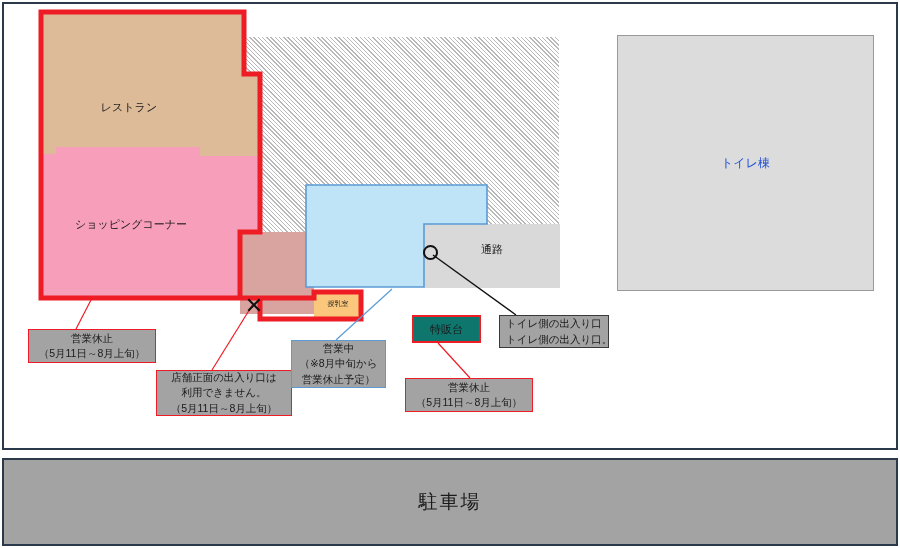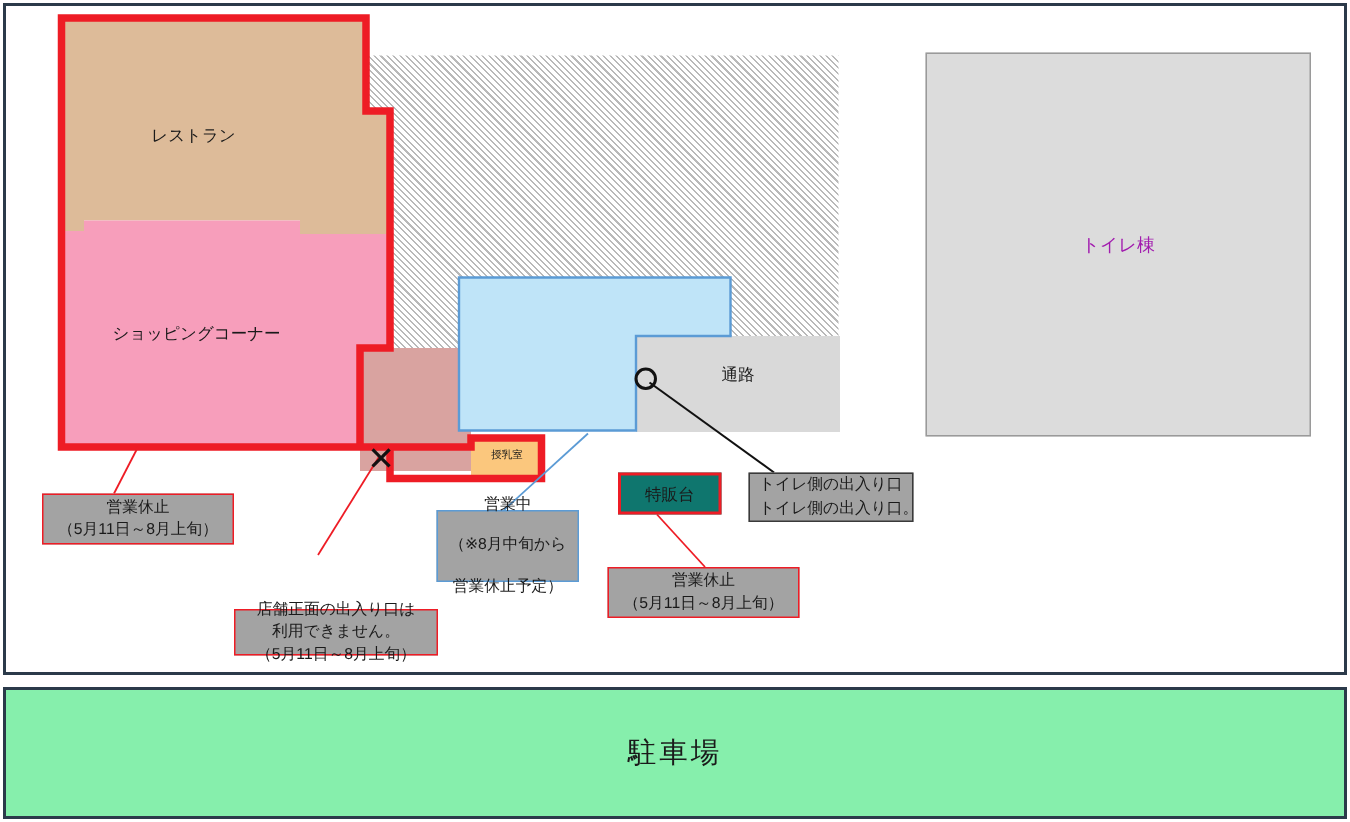--- a/index.html
+++ b/index.html
@@ -11,21 +11,21 @@
   }
   #root{position:relative;width:900px;height:548px;box-sizing:border-box;}
 
   
   .frame-main{
     position:absolute;left:2px;top:2px;width:896px;height:448px;
     border:2px solid #2b3a4a;box-sizing:border-box;background:#fff;
   }
   .frame-parking{
     position:absolute;left:2px;top:458px;width:896px;height:88px;
-    border:2px solid #2b3a4a;box-sizing:border-box;background:#86efac;
+    border:2px solid #2b3a4a;box-sizing:border-box;background:#a3a3a3;
   }
   .parking-label{
     position:absolute;left:0;top:0;width:100%;height:100%;
     display:flex;align-items:center;justify-content:center;
     font-size:19px;color:#1a1a1a;letter-spacing:2px;
   }
 
   
   .hatch{
     position:absolute;left:202px;top:33px;width:353px;height:250px;
@@ -45,30 +45,30 @@
     font-size:11px;color:#1a1a1a;
   }
 
   
   .toilet{
     position:absolute;left:613px;top:31px;width:257px;height:256px;
     background:#dcdcdc;border:1px solid #9a9a9a;box-sizing:border-box;z-index:2;
   }
   .toilet span{
     position:absolute;left:0;right:0;top:50%;margin-top:-8px;text-align:center;
-    font-size:12px;color:#a21caf;
+    font-size:12px;color:#1d4ed8;
   }
 
   
   .bldg-svg{position:absolute;left:0;top:0;width:900px;height:450px;z-index:3;}
 
   
   .lbl{position:absolute;z-index:6;font-size:11px;color:#1a1a1a;text-align:center;line-height:1.35;}
-  .lbl-restaurant{left:60px;top:80px;width:130px;}
-  .lbl-shopping{left:42px;top:213px;width:170px;font-family:Liberation Mono, monospace;}
+  .lbl-restaurant{left:60px;top:96px;width:130px;}
+  .lbl-shopping{left:42px;top:213px;width:170px;}
   .lbl-snack{left:300px;top:214px;width:124px;}
   .lbl-nursing{left:312px;top:295px;width:44px;font-size:7px;}
 
   
   .xmark{
     position:absolute;left:240px;top:292px;width:20px;height:20px;z-index:8;
     font-size:22px;font-weight:bold;color:#111;line-height:20px;text-align:center;
   }
 
   
@@ -85,22 +85,22 @@
     position:absolute;z-index:9;background:#a3a3a3;box-sizing:border-box;
     text-align:center;line-height:1.45;color:#1a1a1a;
     display:flex;flex-direction:column;align-items:center;justify-content:center;
   }
   .callout.red{border:1.5px solid #ee1c25;}
   .callout.blue{border:1.5px solid #5b9bd5;}
   .callout.black{border:1.5px solid #3a3a3a;}
   .callout .ln{display:block;white-space:nowrap;}
 
   .co-shop-closed{left:24px;top:325px;width:128px;height:34px;font-size:10.5px;}
-  .co-front-entrance{left:152px;top:366px;width:136px;height:31px;font-size:10.5px;margin-top:36px;}
-  .co-open{left:287px;top:336px;width:95px;height:48px;font-size:10.5px;gap:12px;}
+  .co-front-entrance{left:152px;top:366px;width:136px;height:46px;font-size:10.5px;}
+  .co-open{left:287px;top:336px;width:95px;height:48px;font-size:10.5px;}
   .co-toilet-entrance{left:495px;top:311px;width:110px;height:33px;font-size:10.5px;text-align:left;align-items:flex-start;padding-left:6px;}
   .co-tokuhan-closed{left:401px;top:374px;width:128px;height:34px;font-size:10.5px;}
 
   
   .tokuhan{
     position:absolute;left:408px;top:311px;width:69px;height:28px;z-index:9;
     background:#0f766e;border:2px solid #ee1c25;box-sizing:border-box;
     display:flex;align-items:center;justify-content:center;
     font-size:11px;color:#1a1a1a;
   }

